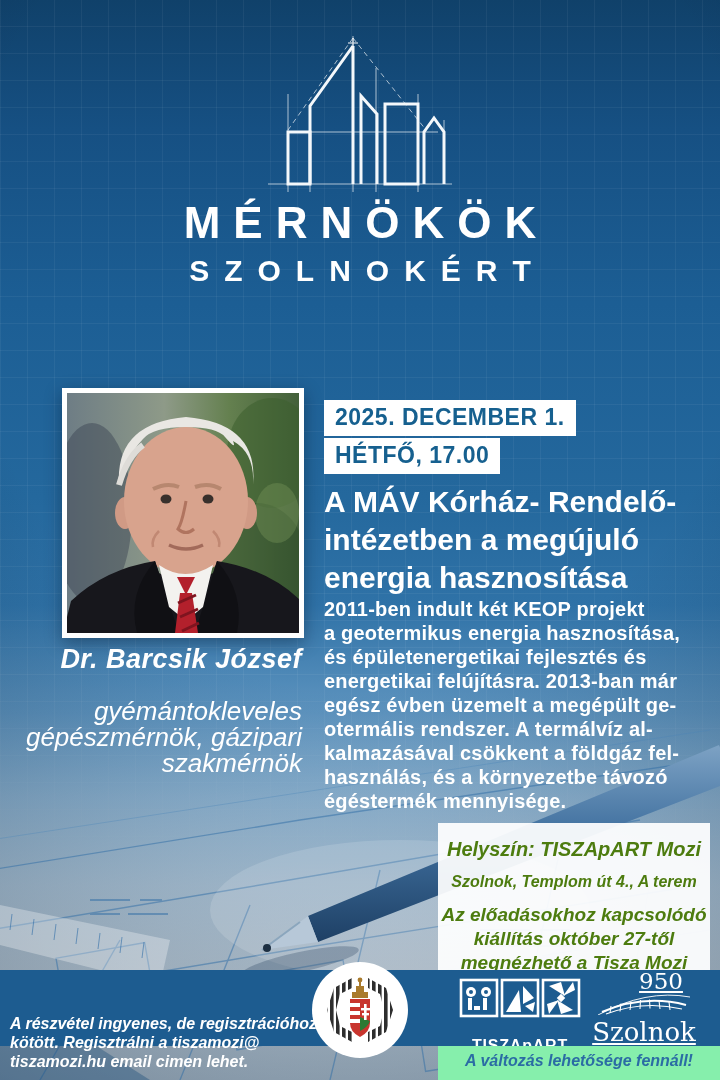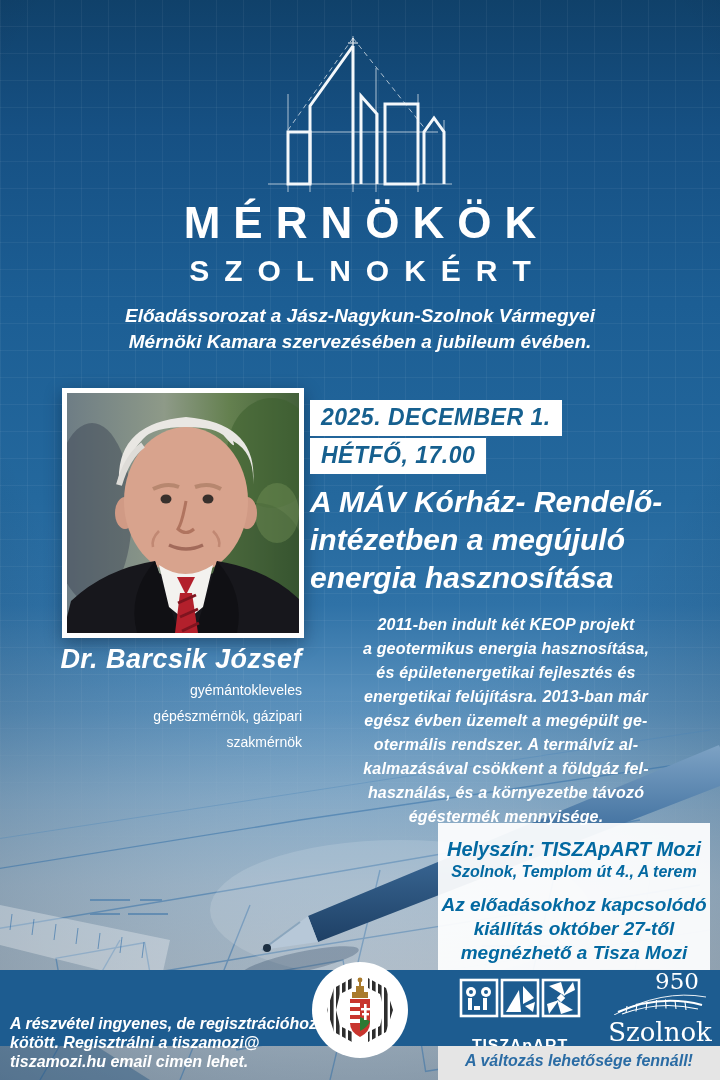--- a/index.html
+++ b/index.html
@@ -29,44 +29,44 @@
   .brand-sub{position:absolute;left:0;top:254px;width:720px;text-align:center;
     font-size:30px;font-weight:700;letter-spacing:15px;text-indent:15px;}
   .series-note{position:absolute;left:0;top:303px;width:720px;text-align:center;
     font-size:19px;font-weight:700;font-style:italic;line-height:26px;white-space:pre-line;}
   
   .photo-frame{position:absolute;left:62px;top:388px;width:232px;height:240px;
     border:5px solid #fff;box-shadow:0 5px 16px rgba(0,20,40,.4);background:#7a8a77;}
   .photo-frame svg{display:block;}
   .speaker-block{position:absolute;left:20px;top:644px;width:282px;text-align:right;}
   .speaker-name{font-size:27px;font-weight:800;font-style:italic;letter-spacing:.5px;}
-  .speaker-titles{margin-top:2px;font-size:14px;line-height:26px;white-space:pre-line;}
-  
-  .right-col{position:absolute;left:310px;top:400px;width:392px;font-style:italic;}
+  .speaker-titles{margin-top:23px;font-size:26px;font-style:italic;line-height:26px;white-space:pre-line;}
+  
+  .right-col{position:absolute;left:324px;top:400px;width:392px;}
   .date-badge{display:table;background:#fff;color:#16608f;font-weight:800;
     font-size:23px;padding:4px 11px 5px;margin-bottom:2px;letter-spacing:.5px;}
   .event-title{margin-top:9px;font-size:30px;font-weight:800;line-height:38px;white-space:pre-line;}
-  .event-desc{margin-top:16px;font-size:16px;font-weight:700;line-height:24px;white-space:pre-line;letter-spacing:.2px;text-align:center;}
+  .event-desc{margin-top:0;font-size:20px;font-weight:700;line-height:24px;white-space:pre-line;letter-spacing:.2px;}
   
   .venue-box{position:absolute;left:438px;top:823px;width:272px;height:147px;
-    background:rgba(255,255,255,.93);color:#0369a1;text-align:center;font-style:italic;}
+    background:rgba(255,255,255,.93);color:#4d7c0f;text-align:center;font-style:italic;}
   .venue-title{margin-top:15px;font-size:20px;font-weight:700;}
-  .venue-address{margin-top:2px;font-size:16px;font-weight:700;}
+  .venue-address{margin-top:12px;font-size:16px;font-weight:700;}
   .venue-exhibition{margin-top:12px;font-size:19px;font-weight:700;line-height:24px;white-space:pre-line;}
   
   .bottom-band{position:absolute;left:0;top:970px;width:720px;height:76px;background:#1d5c90;}
   .registration{position:absolute;left:10px;top:1014px;width:310px;
     font-size:16px;font-weight:700;font-style:italic;line-height:19px;white-space:pre-line;}
   .mmk-circle{position:absolute;left:312px;top:962px;width:96px;height:96px;}
   .tiszapart-logo{position:absolute;left:456px;top:978px;width:128px;text-align:center;}
   .tiszapart-label{margin-top:15px;font-size:16px;font-weight:700;letter-spacing:.8px;}
-  .szolnok-logo{position:absolute;left:608px;top:970px;width:104px;text-align:center;line-height:1;}
+  .szolnok-logo{position:absolute;left:592px;top:970px;width:104px;text-align:center;line-height:1;text-decoration:underline;}
   .szolnok-950{font-family:"DejaVu Serif",serif;font-size:23px;margin-left:34px;}
   .szolnok-name{font-family:"DejaVu Serif",serif;font-size:26px;margin-top:1px;}
-  .slogan-strip{position:absolute;left:438px;top:1046px;width:282px;height:34px;background:#e5e5e5;}
+  .slogan-strip{position:absolute;left:438px;top:1046px;width:282px;height:34px;background:#86efac;}
   .slogan-text{margin-top:6px;text-align:center;font-size:16px;font-weight:700;font-style:italic;color:#2b6ca4;}
 </style>
 </head>
 <body>
 
 <div id="poster">
 
   <div class="bg-base"></div>
   <div class="bg-grid"></div>
   <div class="bg-vignette"></div>
@@ -129,22 +129,20 @@
       <path d="M95,12 L95,150"></path>
       <rect x="30" y="98" width="22" height="52"></rect>
       <path d="M103,150 V62 L119,80 V150"></path>
       <rect x="127" y="70" width="33" height="80"></rect>
       <path d="M166,150 V98 L176,84 L186,98 V150"></path>
     </g>
   </svg>
 
   <div class="brand-title">MÉRNÖKÖK</div>
   <div class="brand-sub">SZOLNOKÉRT</div>
-  <div class="series-note">Előadássorozat a Jász-Nagykun-Szolnok Vármegyei
-Mérnöki Kamara szervezésében a jubileum évében.</div>
 
   <div class="photo-frame">
     <svg viewBox="0 0 232 240" width="232" height="240" aria-hidden="true">
       <defs>
         <linearGradient id="phbg" x1="0" y1="0" x2="1" y2="0">
           <stop offset="0" stop-color="#6e7d85"></stop>
           <stop offset="0.42" stop-color="#8e9a88"></stop>
           <stop offset="0.7" stop-color="#64804f"></stop>
           <stop offset="1" stop-color="#43603a"></stop>
         </linearGradient>

